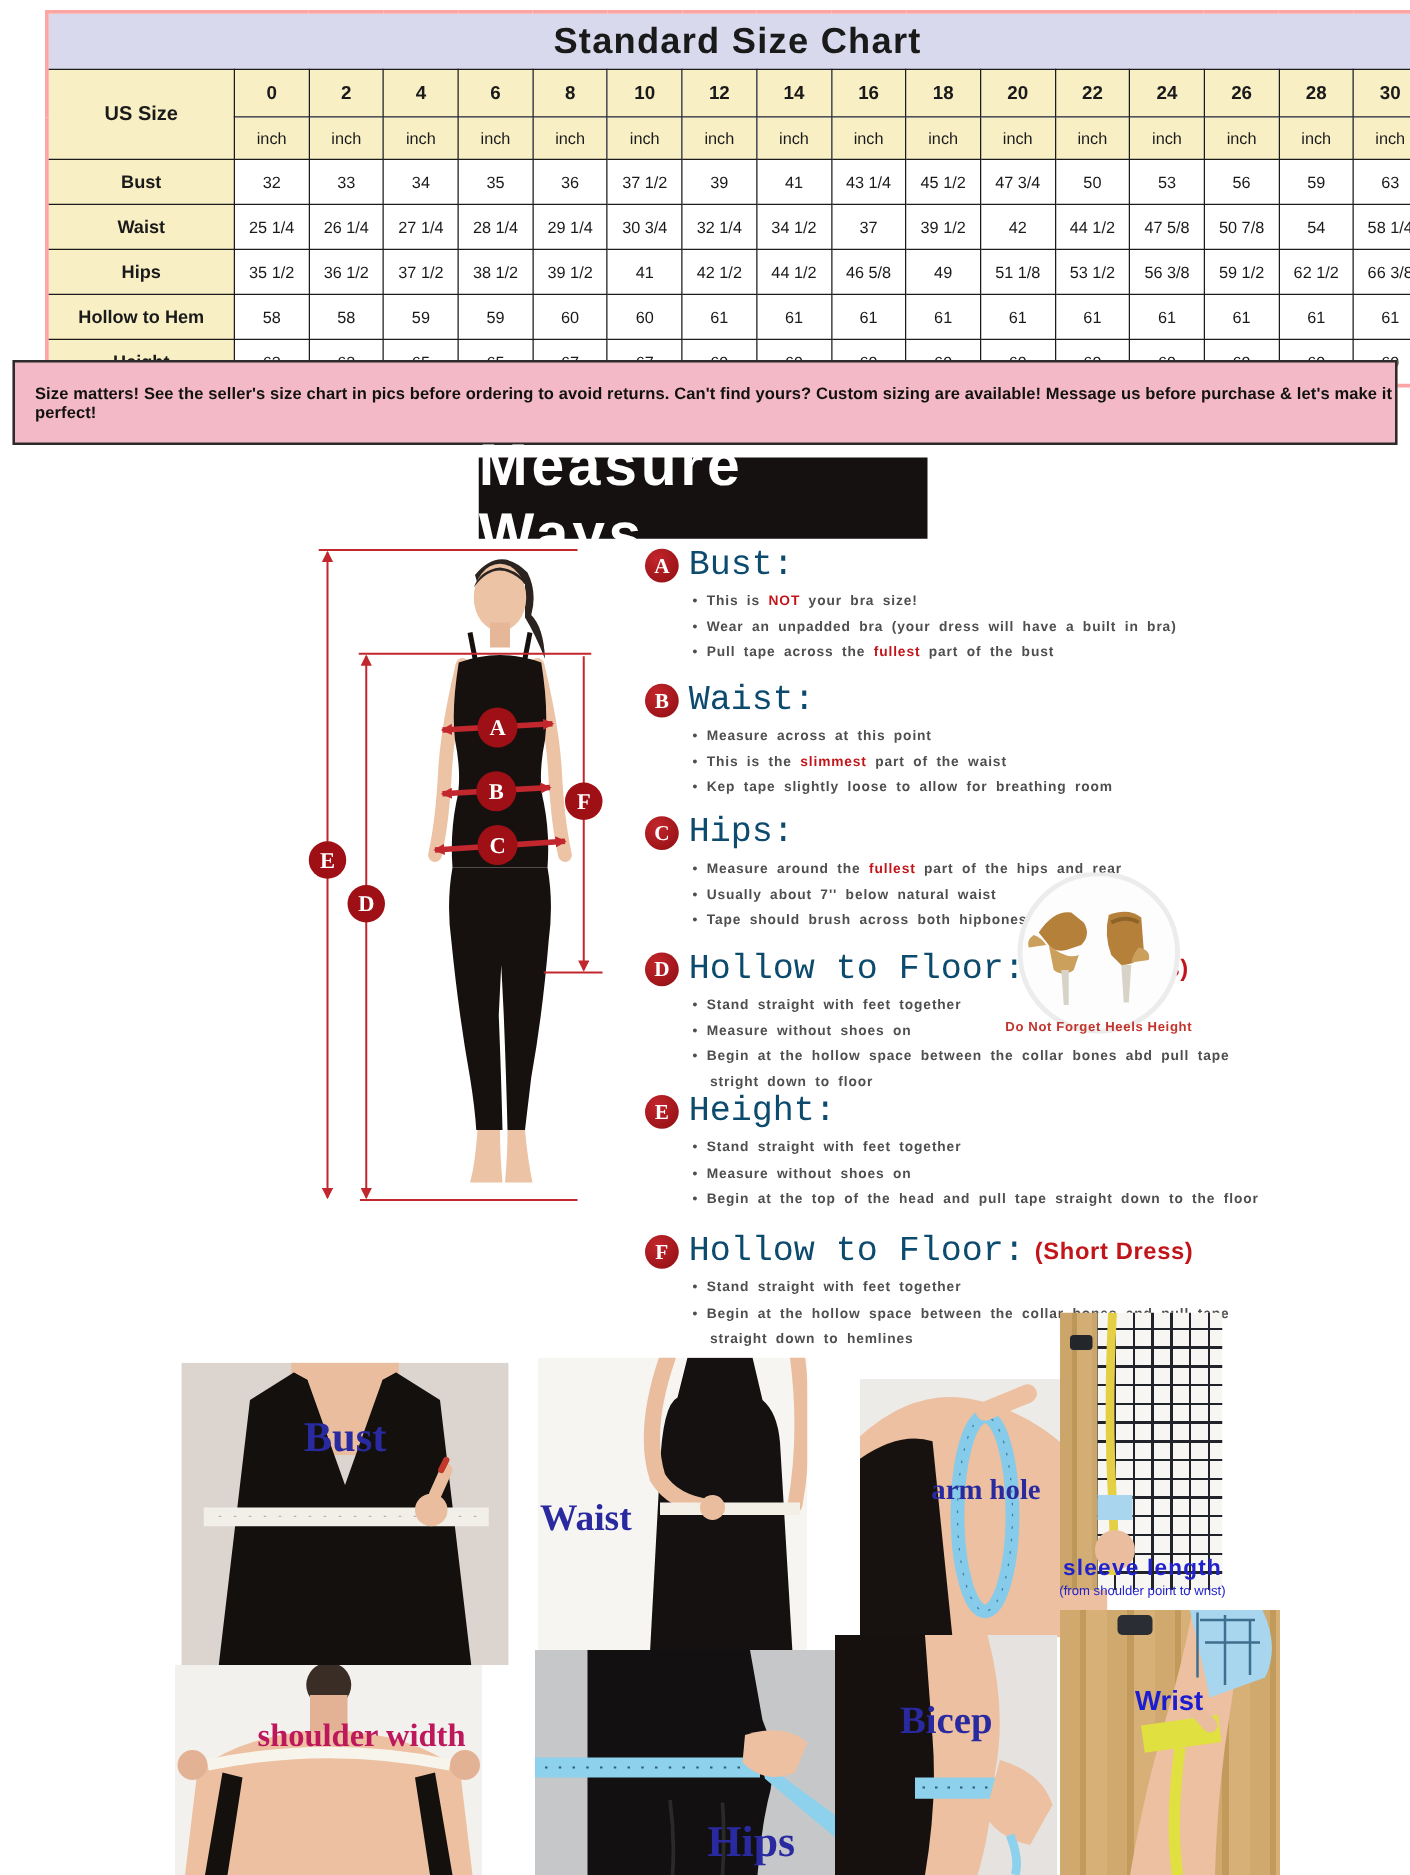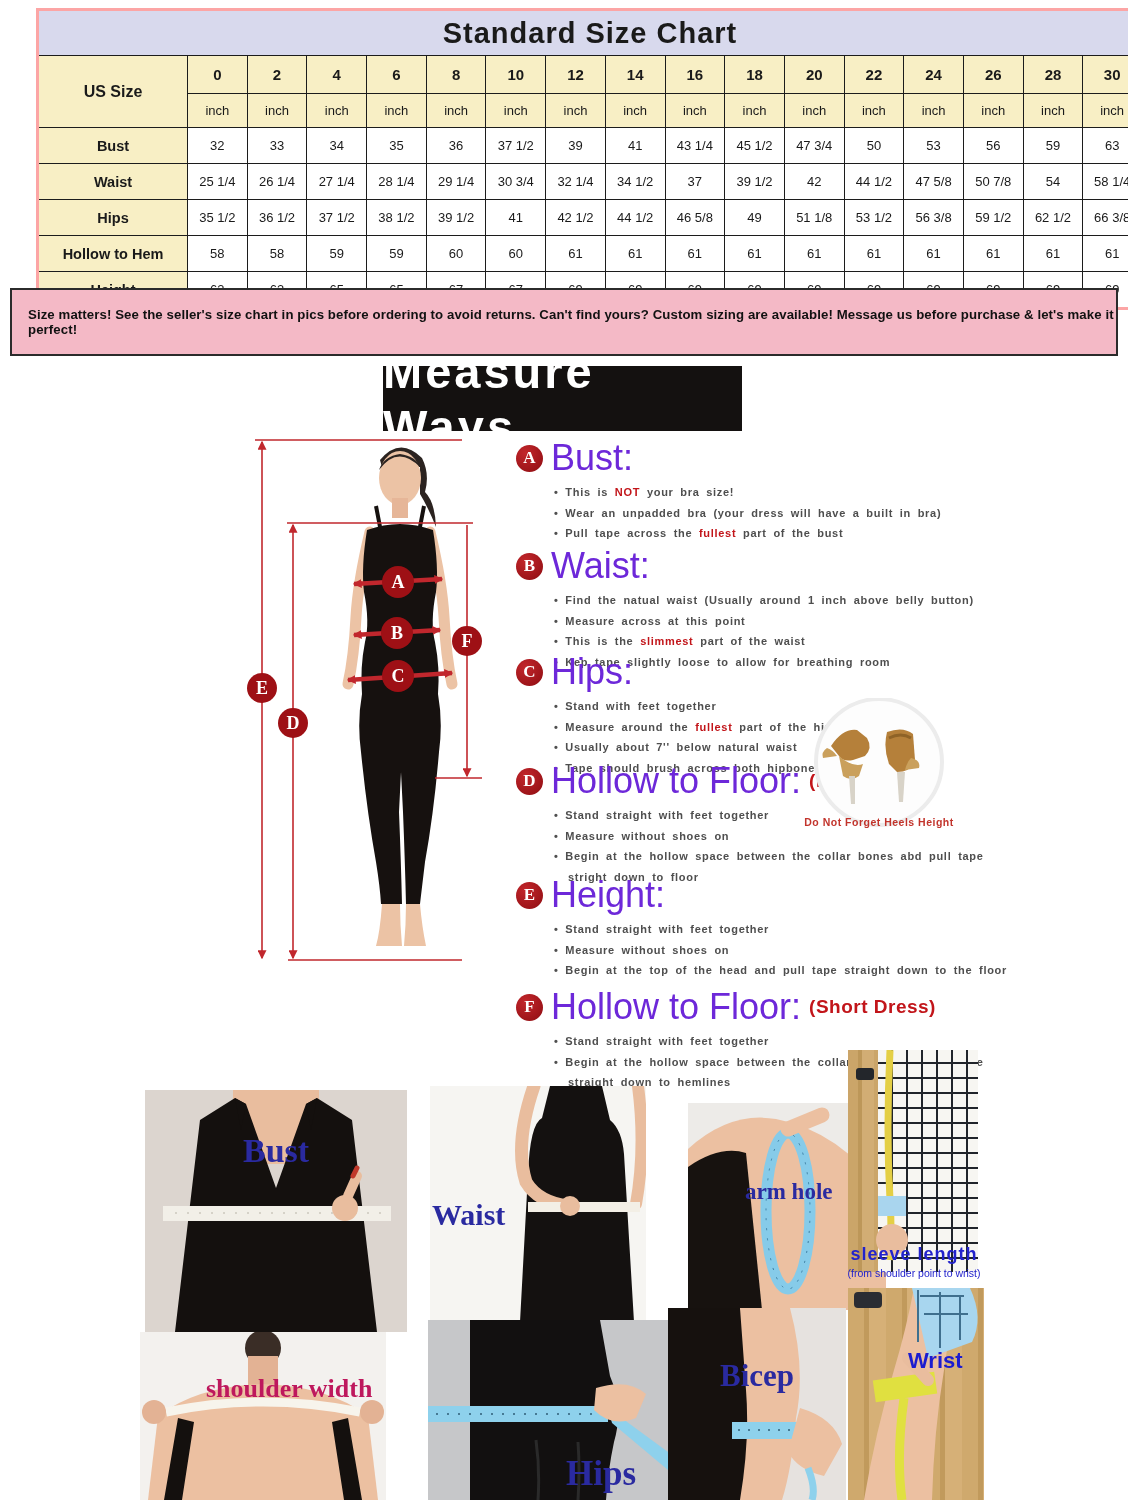--- a/index.html
+++ b/index.html
@@ -30,21 +30,21 @@
 
   
   .diagram{position:absolute;left:230px;top:432px;width:285px;height:655px;}
 
   
   .sec{position:absolute;left:516px;width:492px;}
   .sec-head{display:flex;align-items:center;gap:8px;}
   .sec-letter{width:27px;height:27px;border-radius:50%;background:radial-gradient(circle at 35% 30%,#c2262b,#8e0d12);
       color:#fff;display:flex;align-items:center;justify-content:center;flex:0 0 27px;
       font-family:"Liberation Serif",serif;font-weight:bold;font-size:17px;}
-  .sec-title{font-family:Liberation Sans, sans-serif;font-size:36px;color:#6d28d9;}
+  .sec-title{font-family:Liberation Mono, monospace;font-size:28px;color:#0c4a6e;}
   .sec-suffix{font-weight:bold;font-size:19px;color:#c2151a;letter-spacing:0.5px;}
   .sec-bullets{margin:3px 0 0 38px;}
   .bullet{font-weight:bold;font-size:11px;line-height:20.5px;color:#4e4e4e;
       letter-spacing:0.7px;word-spacing:3px;padding-left:14px;text-indent:-14px;}
   .bullet .red{color:#c2151a;}
 
   
   .heels{position:absolute;left:793px;top:698px;width:172px;height:132px;}
   .heels-cap{position:absolute;left:783px;top:816px;width:192px;text-align:center;
       font-weight:bold;font-size:10.5px;color:#c2342c;letter-spacing:0.5px;}
@@ -54,21 +54,21 @@
   .plabel{position:absolute;font-family:"Liberation Serif",serif;font-weight:bold;color:#2a2aa0;z-index:3;}
   .plabel.sans{font-family:"Liberation Sans",sans-serif;color:#1c1cd0;}
   .sleeve-label{position:absolute;left:838px;top:1244px;width:152px;text-align:center;z-index:4;}
   .sleeve-label .main{font-weight:bold;font-size:18px;color:#2222cc;letter-spacing:1px;text-align:center;}
   .sleeve-label .sub{font-weight:normal;font-size:10.5px;color:#2222cc;margin-top:2px;}
   .checker{position:absolute;left:30px;top:0;right:0;bottom:0;
       background:repeating-linear-gradient(0deg,rgba(0,0,0,0) 0 13px,#20242a 13px 15px),
                  repeating-linear-gradient(90deg,rgba(0,0,0,0) 0 13px,#20242a 13px 15px),#f7f6f2;}
   .woodstrip{position:absolute;left:0;top:0;width:32px;bottom:0;
       background:repeating-linear-gradient(90deg,#cba569 0 10px,#bd9759 10px 14px,#d2ad74 14px 26px);}
-  .woodbg{background:repeating-linear-gradient(90deg,#cfa96d 0 16px,#c19a5c 16px 21px,#d6b077 21px 38px);}
+  .woodbg{background:repeating-linear-gradient(90deg,#cfa96d 0 16px,#c19a5c 16px 21px,#d6b077 21px 38px);padding-left:40px;}
 </style>
 </head>
 <body>
 
 <div class="chart-wrap">
   <table class="size-chart">
     <colgroup id="cols">
         <col style="width: 150px;">
         <col>
         <col>
@@ -296,33 +296,31 @@
         <div class="bullet">• <span>Wear an unpadded bra (your dress will have a built in bra)</span></div>
         <div class="bullet">• <span>Pull tape across the </span><span class="red">fullest</span><span> part of the bust</span></div>
       </div>
     </div>
     <div class="sec" style="top: 545px;">
       <div class="sec-head">
         <div class="sec-letter">B</div>
         <span class="sec-title">Waist:</span>
       </div>
       <div class="sec-bullets">
-        <div class="bullet">• <span>Find the natual waist (Usually around 1 inch above belly button)</span></div>
         <div class="bullet">• <span>Measure across at this point</span></div>
         <div class="bullet">• <span>This is the </span><span class="red">slimmest</span><span> part of the waist</span></div>
         <div class="bullet">• <span>Kep tape slightly loose to allow for breathing room</span></div>
       </div>
     </div>
     <div class="sec" style="top: 651px;">
       <div class="sec-head">
         <div class="sec-letter">C</div>
         <span class="sec-title">Hips:</span>
       </div>
       <div class="sec-bullets">
-        <div class="bullet">• <span>Stand with feet together</span></div>
         <div class="bullet">• <span>Measure around the </span><span class="red">fullest</span><span> part of the hips and rear</span></div>
         <div class="bullet">• <span>Usually about 7'' below natural waist</span></div>
         <div class="bullet">• <span>Tape should brush across both hipbones</span></div>
       </div>
     </div>
     <div class="sec" style="top: 760px;">
       <div class="sec-head">
         <div class="sec-letter">D</div>
         <span class="sec-title">Hollow to Floor:</span>
         <span class="sec-suffix">(Long Dress)</span>

